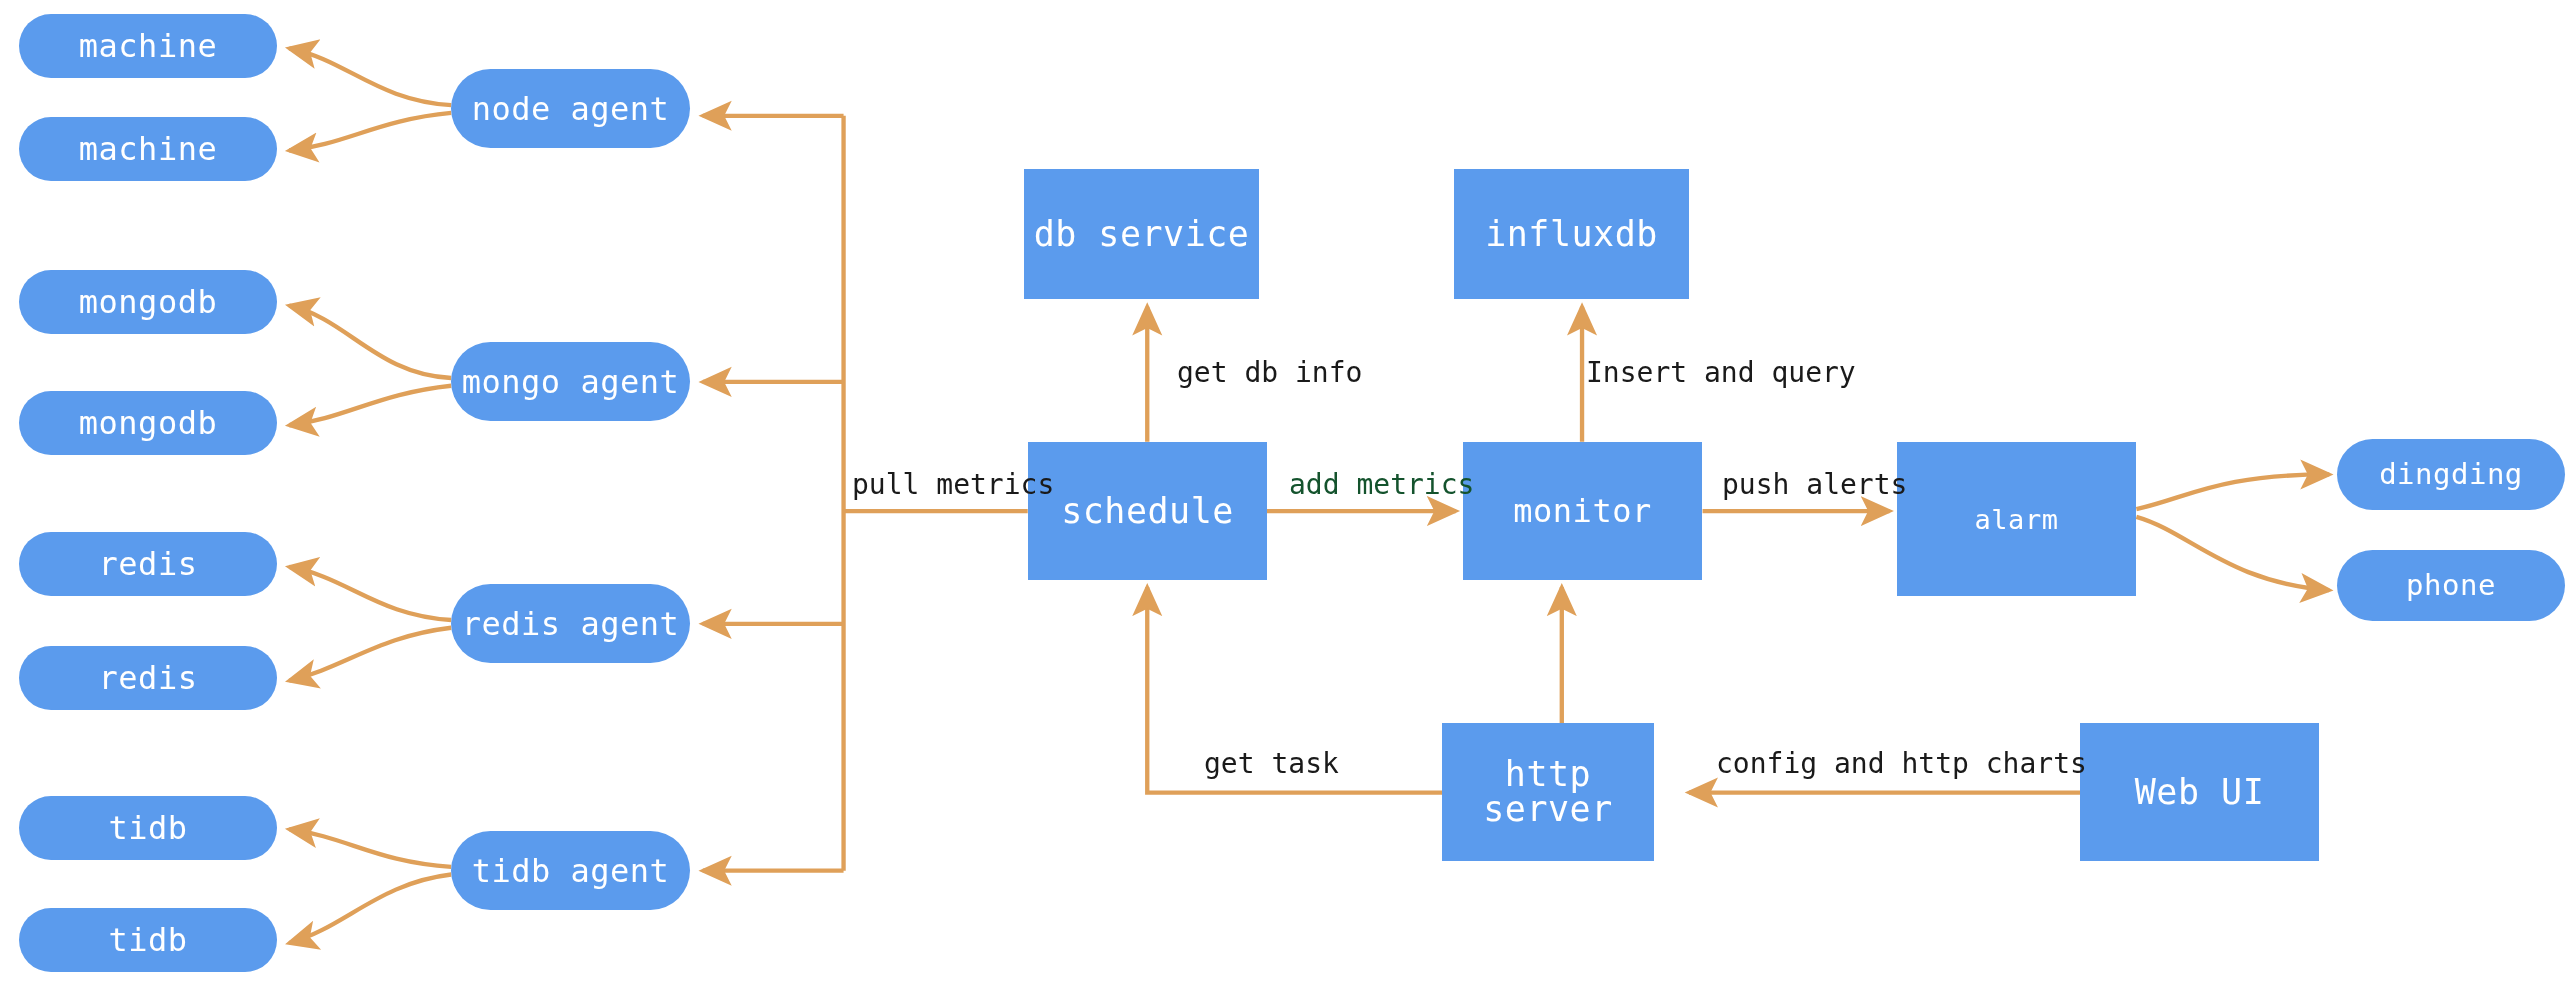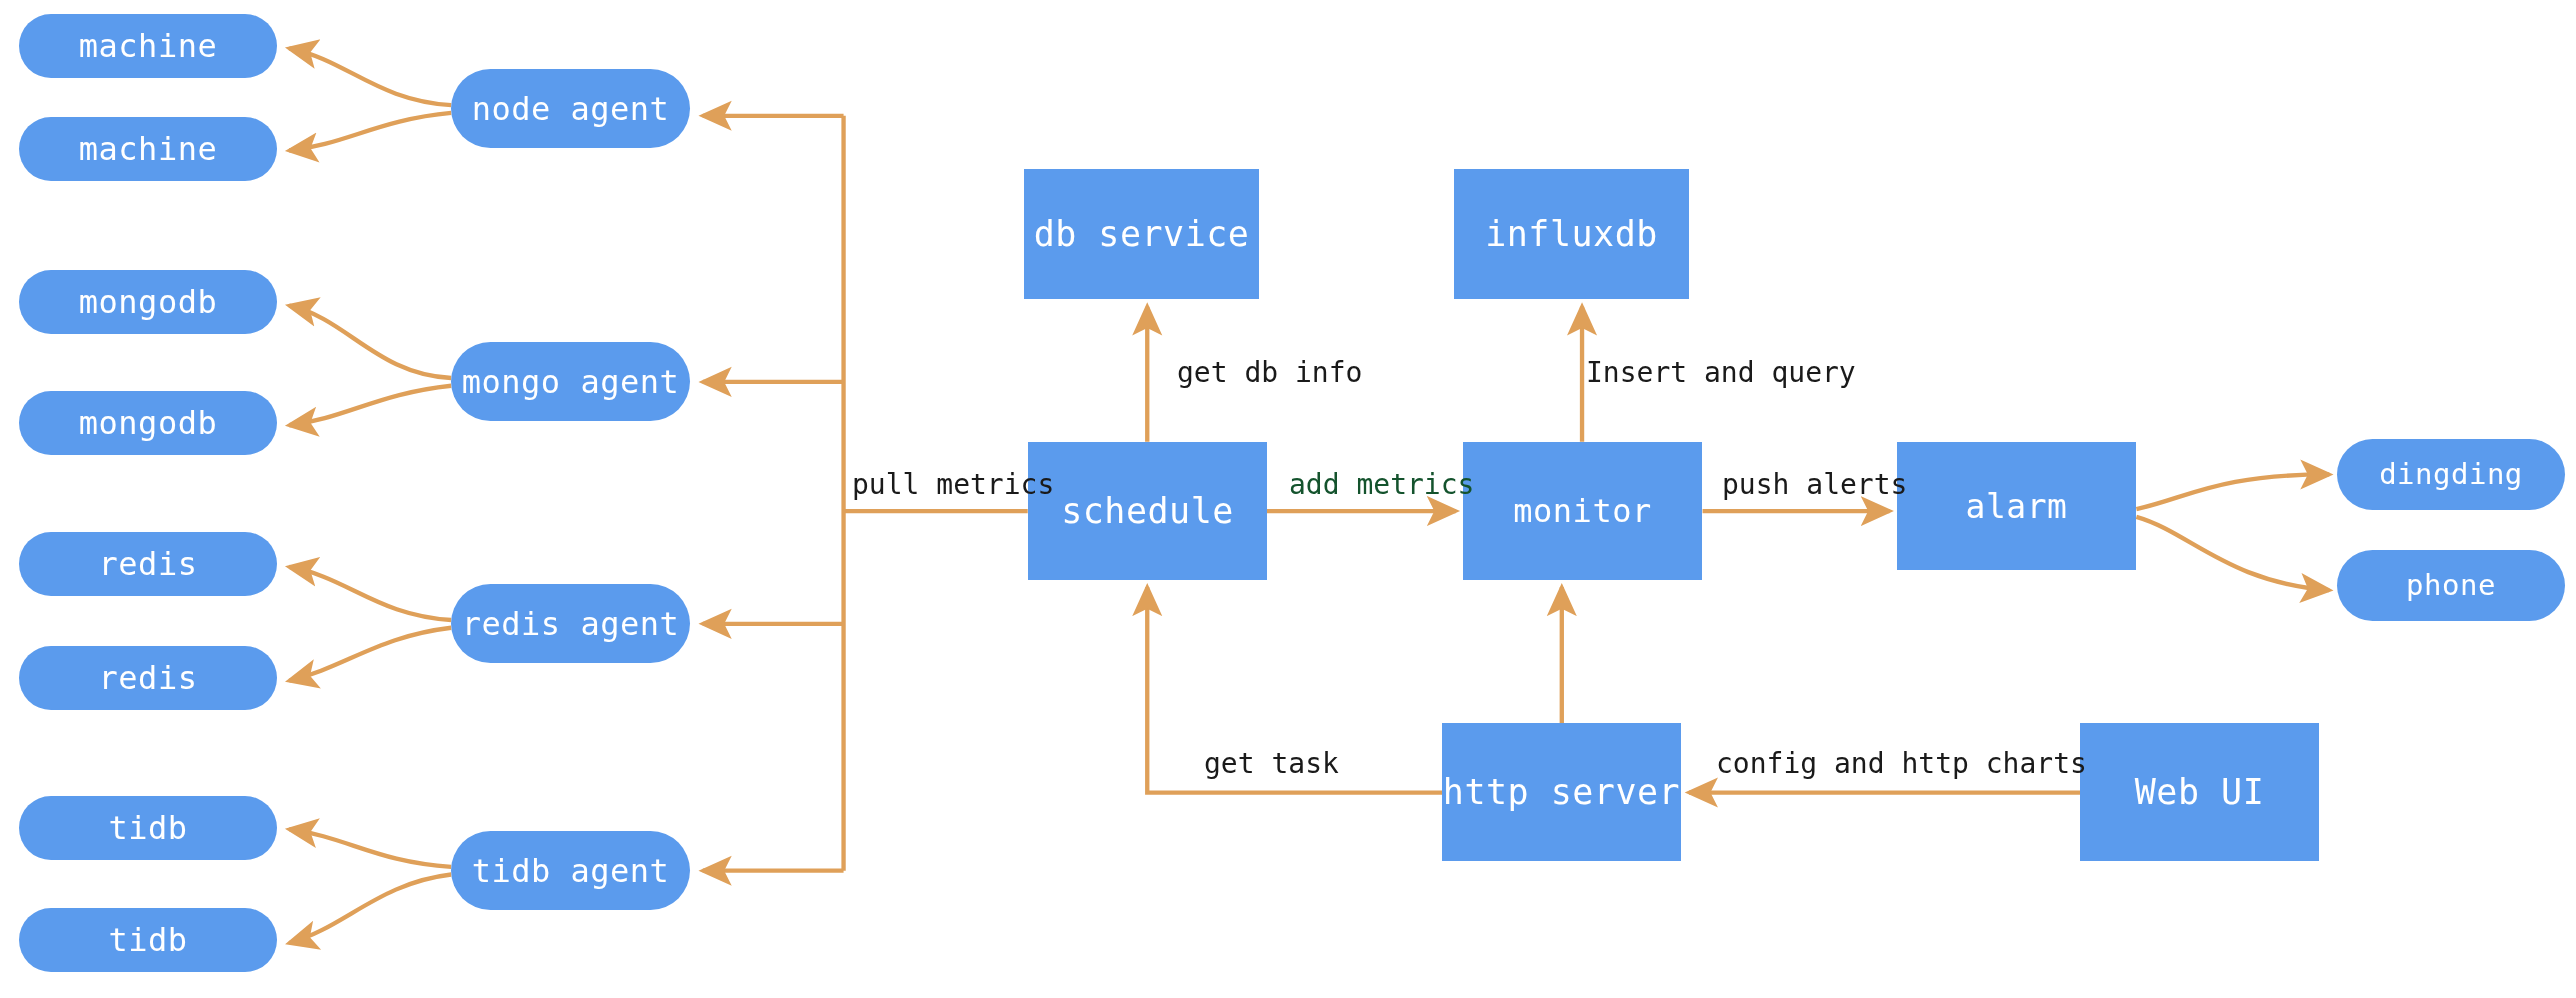--- a/index.html
+++ b/index.html
@@ -154,30 +154,30 @@
     </div>
   <div class="node rect" style="left: 1454px; top: 169px; width: 235px; height: 130px; font-size: 35px; background: rgb(91, 155, 237); color: rgb(255, 255, 255);">
       <span>influxdb</span>
     </div>
   <div class="node rect" style="left: 1028px; top: 442px; width: 239px; height: 138px; font-size: 35px; background: rgb(91, 155, 237); color: rgb(255, 255, 255);">
       <span>schedule</span>
     </div>
   <div class="node rect" style="left: 1463px; top: 442px; width: 239px; height: 138px; font-size: 32px; background: rgb(91, 155, 237); color: rgb(255, 255, 255);">
       <span>monitor</span>
     </div>
-  <div class="node rect" style="left: 1897px; top: 442px; width: 239px; height: 128px; font-size: 33px; background: rgb(91, 155, 237); color: rgb(255, 255, 255);">
+  <div class="node rect" style="left: 1897px; top: 442px; width: 239px; height: 154px; font-size: 27px; background: rgb(91, 155, 237); color: rgb(255, 255, 255);">
       <span>alarm</span>
     </div>
   <div class="node pill" style="left: 2337px; top: 550px; width: 228px; height: 71px; font-size: 29px; background: rgb(91, 155, 237); color: rgb(255, 255, 255);">
       <span>phone</span>
     </div>
   <div class="node pill" style="left: 2337px; top: 439px; width: 228px; height: 71px; font-size: 29px; background: rgb(91, 155, 237); color: rgb(255, 255, 255);">
       <span>dingding</span>
     </div>
-  <div class="node rect" style="left: 1442px; top: 723px; width: 239px; height: 138px; font-size: 35px; background: rgb(91, 155, 237); color: rgb(255, 255, 255);">
+  <div class="node rect" style="left: 1442px; top: 723px; width: 212px; height: 138px; font-size: 35px; background: rgb(91, 155, 237); color: rgb(255, 255, 255);">
       <span>http server</span>
     </div>
   <div class="node rect" style="left: 2080px; top: 723px; width: 239px; height: 138px; font-size: 35px; background: rgb(91, 155, 237); color: rgb(255, 255, 255);">
       <span>Web UI</span>
     </div>
 
   <div class="edge-label" style="left: 852px; top: 471px; color: rgb(26, 26, 26);">pull metrics</div>
   <div class="edge-label" style="left: 1289px; top: 471px; color: #14532d;">add metrics</div>
   <div class="edge-label" style="left: 1722px; top: 471px; color: rgb(26, 26, 26);">push alerts</div>
   <div class="edge-label" style="left: 1153px; top: 359px; color: rgb(26, 26, 26); margin-left: 24px;">get db info</div>

